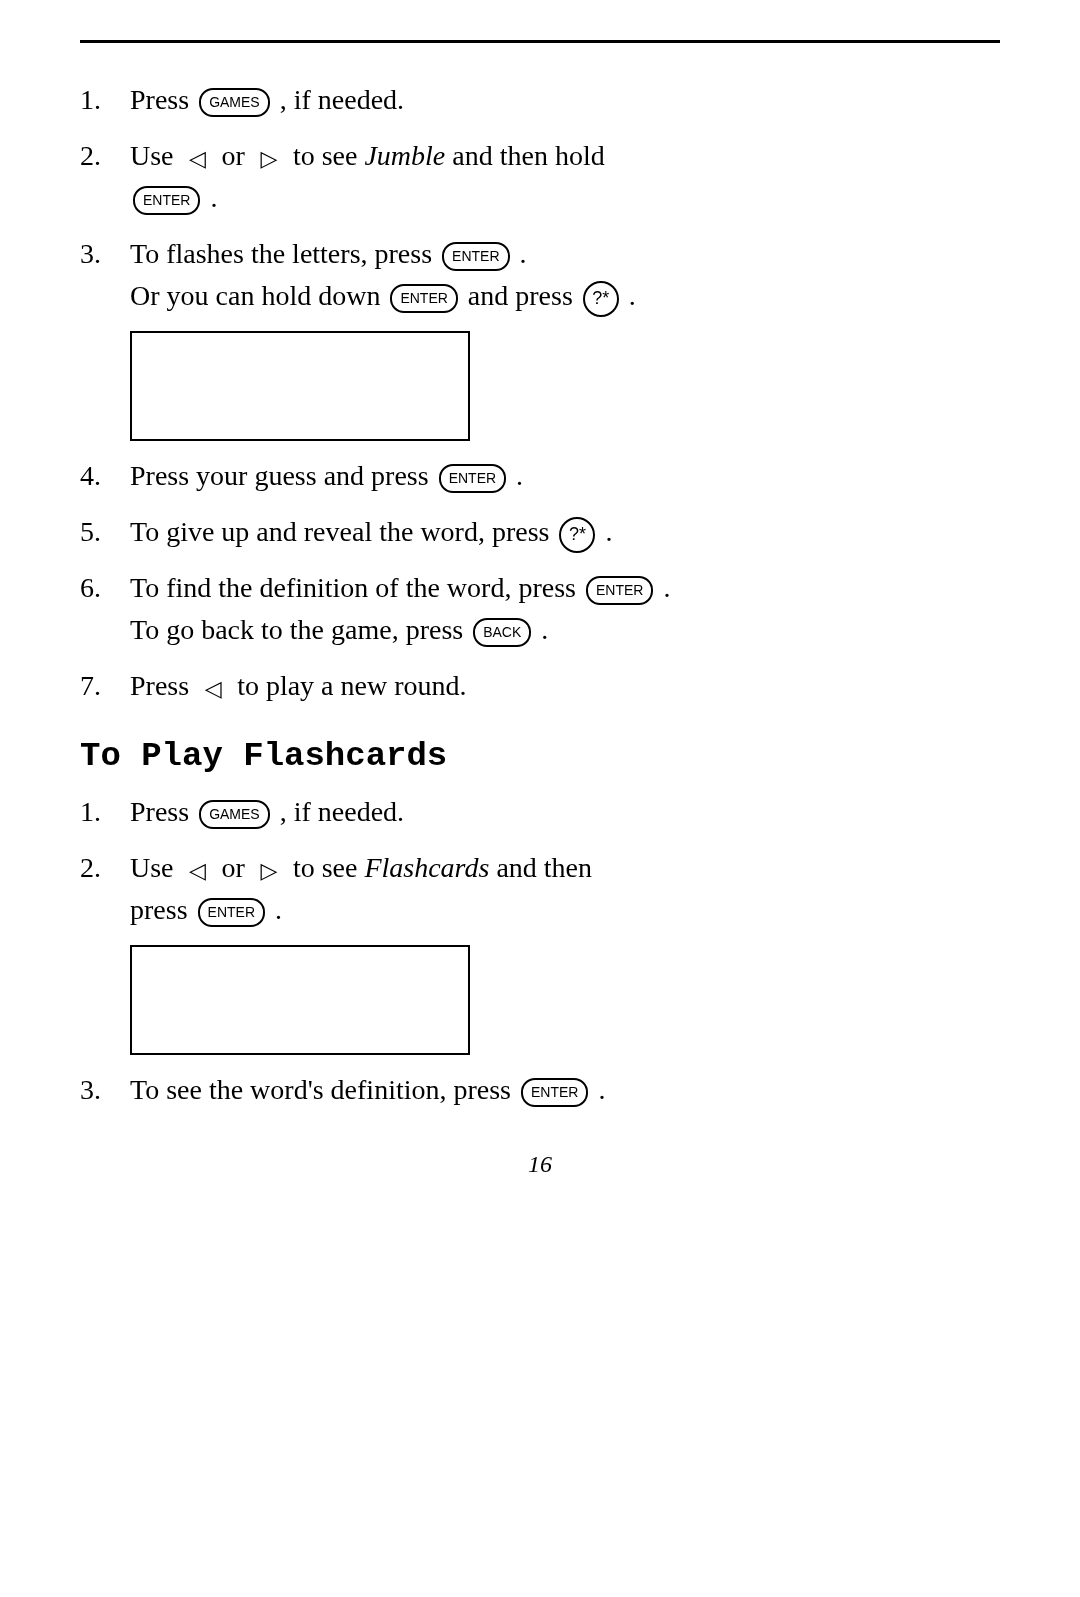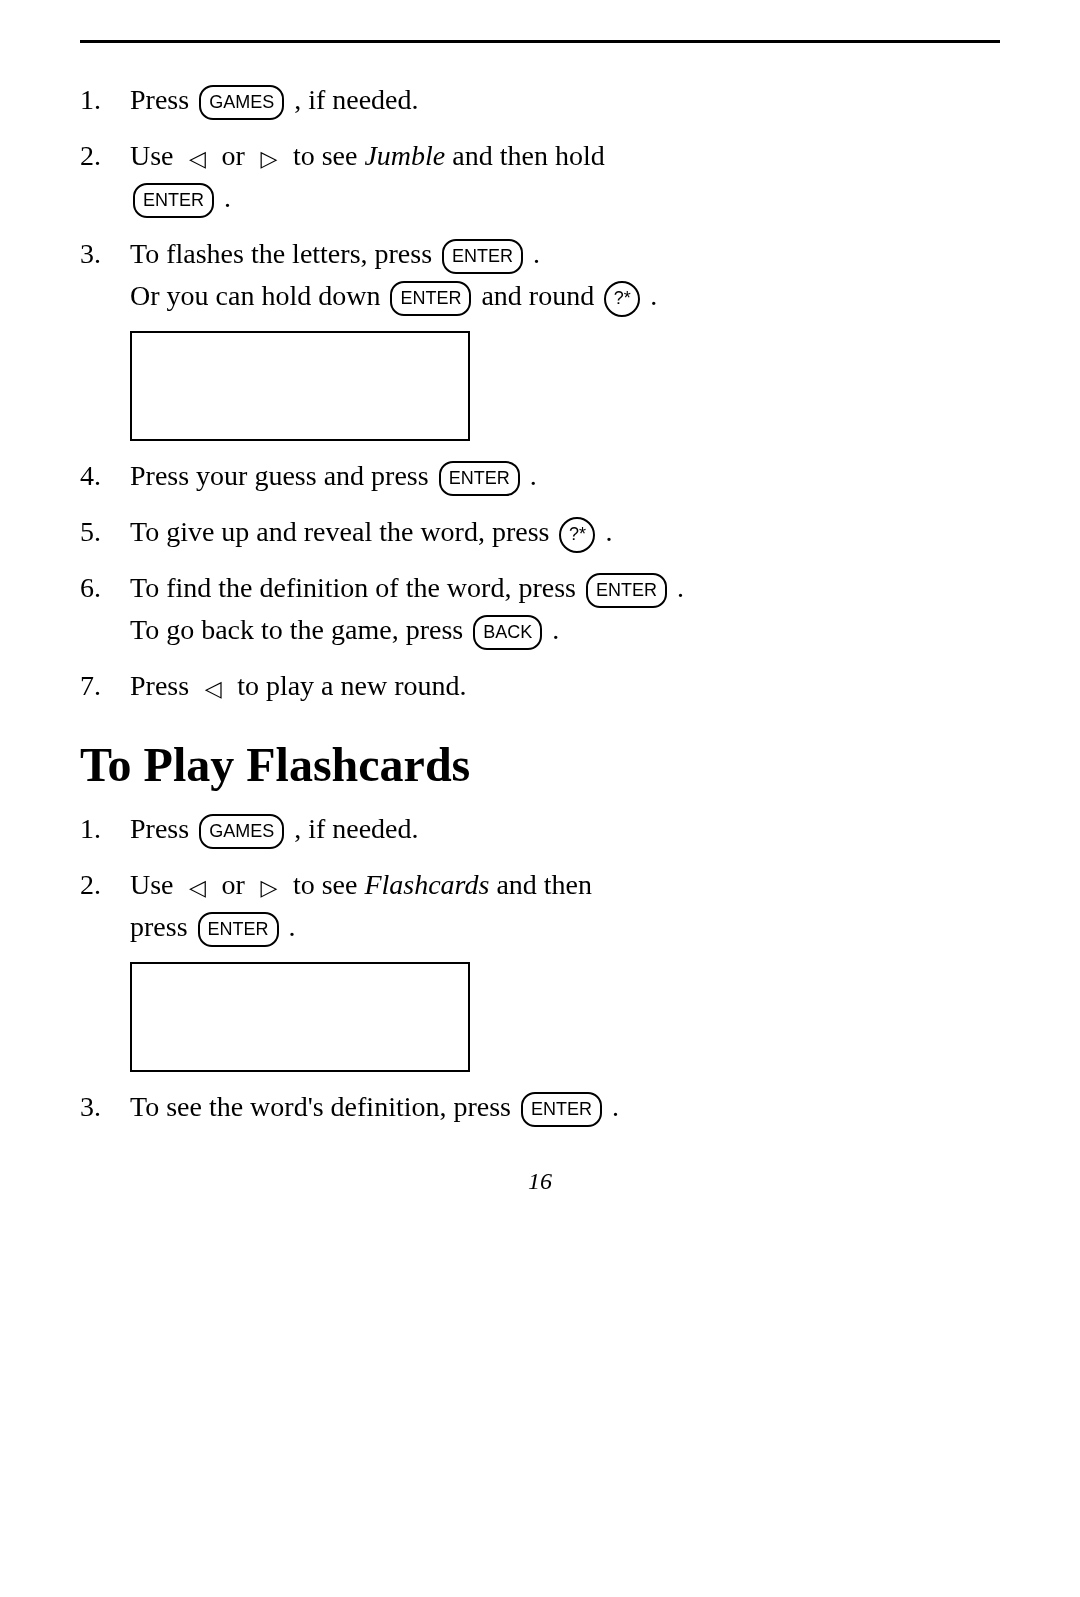--- a/index.html
+++ b/index.html
@@ -58,21 +58,21 @@
       padding: 1px 6px;
       font-size: 18px;
       font-family: Arial, sans-serif;
       font-weight: normal;
       vertical-align: middle;
       white-space: nowrap;
       margin: 0 3px;
     }
 
     .kbd-badge.small-text {
-      font-size: 18px;
+      font-size: 14px;
       padding: 1px 5px;
     }
 
     .kbd-badge.round {
       border-radius: 14px;
       padding: 2px 8px;
     }
 
     .kbd-badge.circle {
       border-radius: 50%;
@@ -88,24 +88,24 @@
 
     .image-placeholder {
       width: 340px;
       height: 110px;
       border: 2px solid #000;
       margin: 14px 0 14px 50px;
       background: #fff;
     }
 
     .section-heading {
-      font-size: 48px;
+      font-size: 34px;
       font-weight: bold;
       margin: 30px 0 16px 0;
-      font-family: Liberation Serif, serif;
+      font-family: Liberation Mono, monospace;
     }
 
     .section-intro {
       font-size: 28px;
       margin-bottom: 20px;
       line-height: 1.5;
     }
 
     .page-number {
       text-align: center;
@@ -161,21 +161,21 @@
 
   <div class="list-item">
     <span class="list-number">3.</span>
     <div class="list-body">
       <span>To flashes the letters, press </span>
       <span class="kbd-badge round small-text">ENTER</span>
       <span>.</span>
       <br>
       <span>Or you can hold down </span>
       <span class="kbd-badge round small-text">ENTER</span>
-      <span> and round </span>
+      <span> and press </span>
       <span class="kbd-badge circle">?*</span>
       <span>.</span>
     </div>
   </div>
 
   <div class="image-placeholder"></div>
 
   <div class="list-item">
     <span class="list-number">4.</span>
     <div class="list-body">

